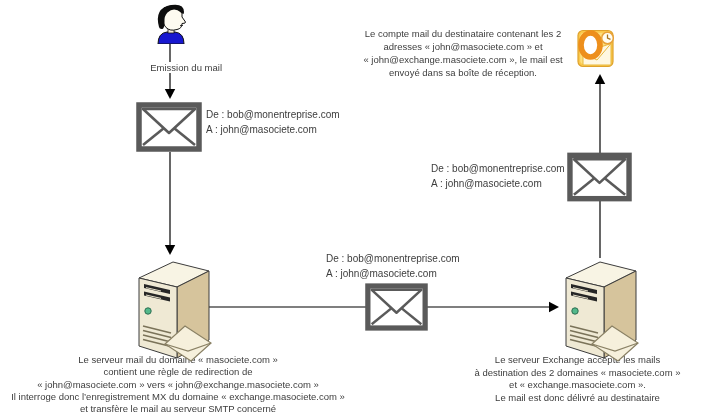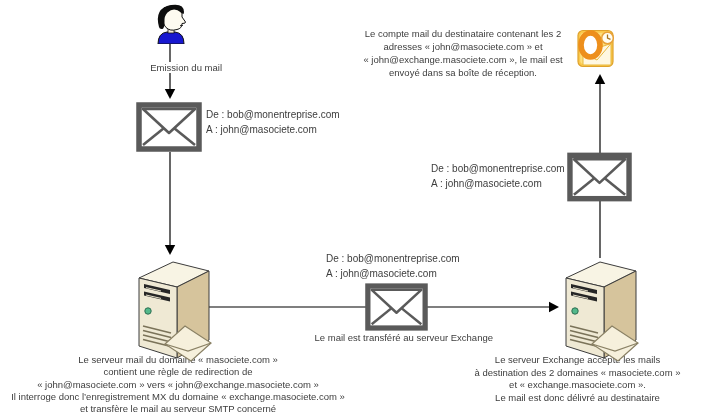--- a/index.html
+++ b/index.html
@@ -58,21 +58,20 @@
 et « exchange.masociete.com ».
 Le mail est donc délivré au destinataire</div>
 
   <div class="note" style="left:357px;top:27px;width:212px;line-height:13px;">Le compte mail du destinataire contenant les 2
 adresses « john@masociete.com » et
 « john@exchange.masociete.com », le mail est
 envoyé dans sa boîte de réception.</div>
 
   <div class="flowlabel" style="left:118px;top:62px;width:104px;">Emission du mail</div>
 
-  <div class="flowlabel" style="left:293px;top:332px;width:200px;">Le mail est transféré au serveur Exchange</div>
 
   <div class="mailhdr" style="left:206px;top:107px;">
     <div>De : bob@monentreprise.com</div>
     <div>A : john@masociete.com</div>
   </div>
   <div class="mailhdr" style="left:326px;top:251px;">
     <div>De : bob@monentreprise.com</div>
     <div>A : john@masociete.com</div>
   </div>
   <div class="mailhdr" style="left:431px;top:161px;">

